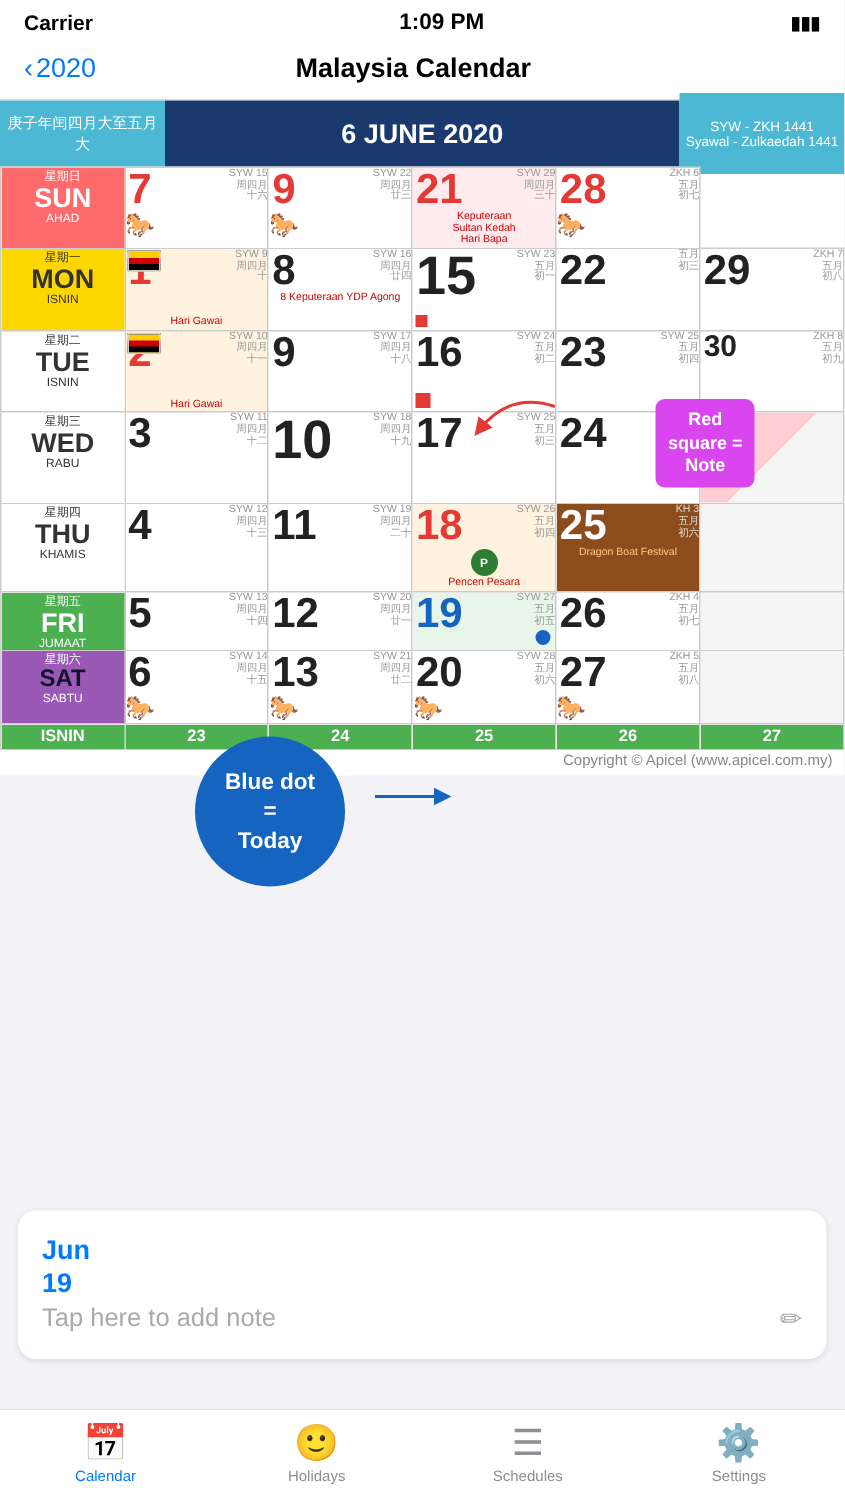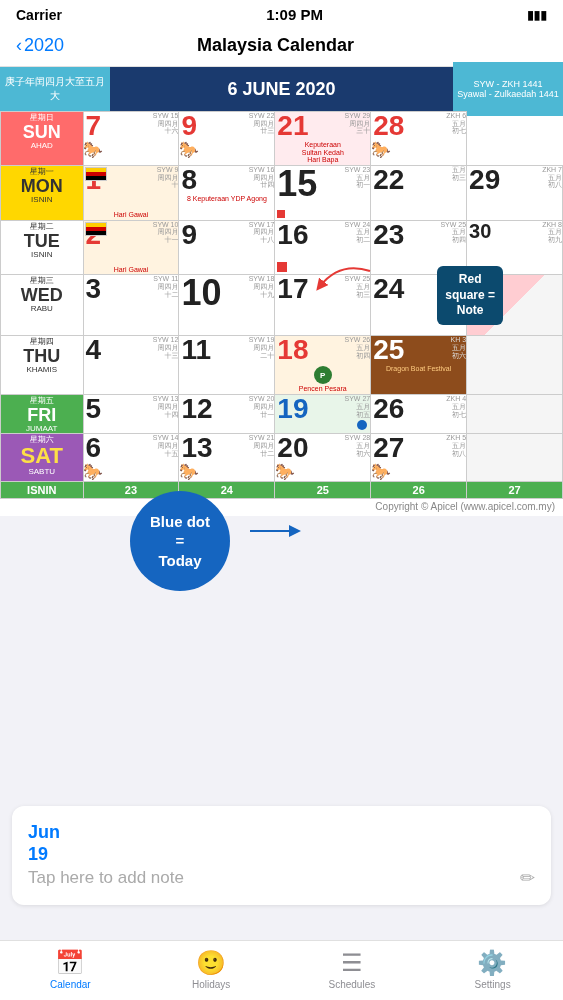--- a/index.html
+++ b/index.html
@@ -95,21 +95,21 @@
       width: 10px; height: 10px; background: #1565c0;
       border-radius: 50%;
     }
 
     
     .week-row td { background: #4CAF50; color: white; font-size: 11px; font-weight: 700; text-align: center; padding: 2px 0; }
     .week-row .week-label { background: #4CAF50; color: white; font-size: 11px; font-weight: 700; }
 
     
     .tooltip-red {
-      position: absolute; background: #0c4a6e; color: white; font-size: 13px; font-weight: 700;
+      position: absolute; background: #d946ef; color: white; font-size: 13px; font-weight: 700;
       padding: 6px 8px; border-radius: 6px; z-index: 10; text-align: center; line-height: 1.3;
       white-space: nowrap;
     }
     .tooltip-blue {
       position: absolute; background: #1565c0; color: white; font-size: 15px; font-weight: 700;
       padding: 10px 14px; border-radius: 50%; z-index: 10; text-align: center; line-height: 1.3;
       width: 100px; height: 100px; display: flex; align-items: center; justify-content: center;
     }
     .arrow-svg { position: absolute; pointer-events: none; z-index: 9; }
 
@@ -417,21 +417,21 @@
                 <div class="cell-date-num" style="font-size:28px;font-weight:700;">26</div>
                 <div class="cell-syw">ZKH 4<br>五月<br>初七</div>
               </div>
             </td>
             <td class="date-cell grey"></td>
           </tr>
 
           <tr>
             <td class="day-label-cell sat">
               <div class="day-zh">星期六</div>
-              <div class="day-en" style="font-size:22px;font-weight:900;color:#fde047;">SAT</div>
+              <div class="day-en" style="font-size:16px;font-weight:900;color:#0f172a;">SAT</div>
               <div class="day-malay">SABTU</div>
             </td>
             <td class="date-cell">
               <div class="cell-top">
                 <div class="cell-date-num" style="font-size:28px;font-weight:700;">6</div>
                 <div class="cell-syw">SYW 14<br>周四月<br>十五</div>
               </div>
               <div class="horse">🐎</div>
             </td>
             <td class="date-cell">

